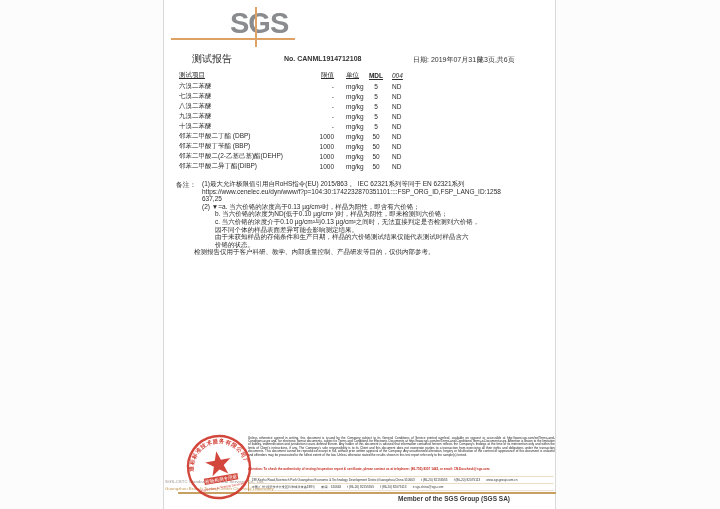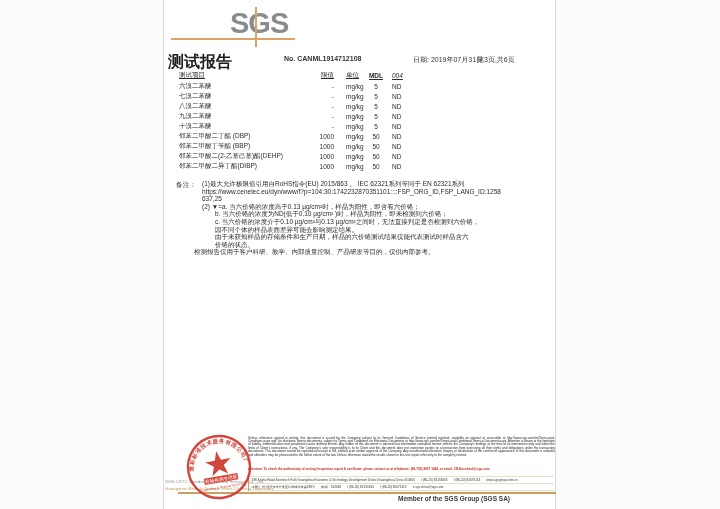--- a/index.html
+++ b/index.html
@@ -9,21 +9,21 @@
   .page { position:absolute; left:163px; top:0; width:393px; height:509px;
     background:#ffffff; border-left:1px solid #d9d9d9; border-right:1px solid #d9d9d9; }
 
   
   .logo-text { position:absolute; left:27px; top:7px; font-size:29px; font-weight:bold;
     color:#8a8b8e; letter-spacing:-1px; font-family:"Liberation Sans",sans-serif;margin-left:39px; }
   .logo-hline { position:absolute; left:7px; top:38px; width:124px; height:2px; background:#dfa265; }
   .logo-vline { position:absolute; left:91px; top:7px; width:2px; height:40px; background:#dfa265; }
 
   
-  .rpt-title { position:absolute; left:4px; top:52px; font-size:16px; font-weight:bold; color:#1e1e1e; }
+  .rpt-title { position:absolute; left:28px; top:52px; font-size:10px; font-weight:normal; color:#1e1e1e; }
   .rpt-no    { position:absolute; left:120px; top:55px; font-size:7px; font-weight:bold; color:#333; }
   .rpt-date  { position:absolute; left:249px; top:55px; font-size:7px; color:#333; }
   .rpt-page  { position:absolute; left:313px; top:55px; font-size:7px; color:#333; }
 
   
   .tbl { position:absolute; left:0; top:70px; width:393px; }
   .trow { display:flex; align-items:center; height:10px; font-size:6.5px; color:#2b2b2b; }
   .trow.head { height:11px; }
   .c-item  { flex:0 0 140px; margin-left:15px; text-align:left; white-space:nowrap; }
   .c-limit { flex:0 0 15px; text-align:right; }

